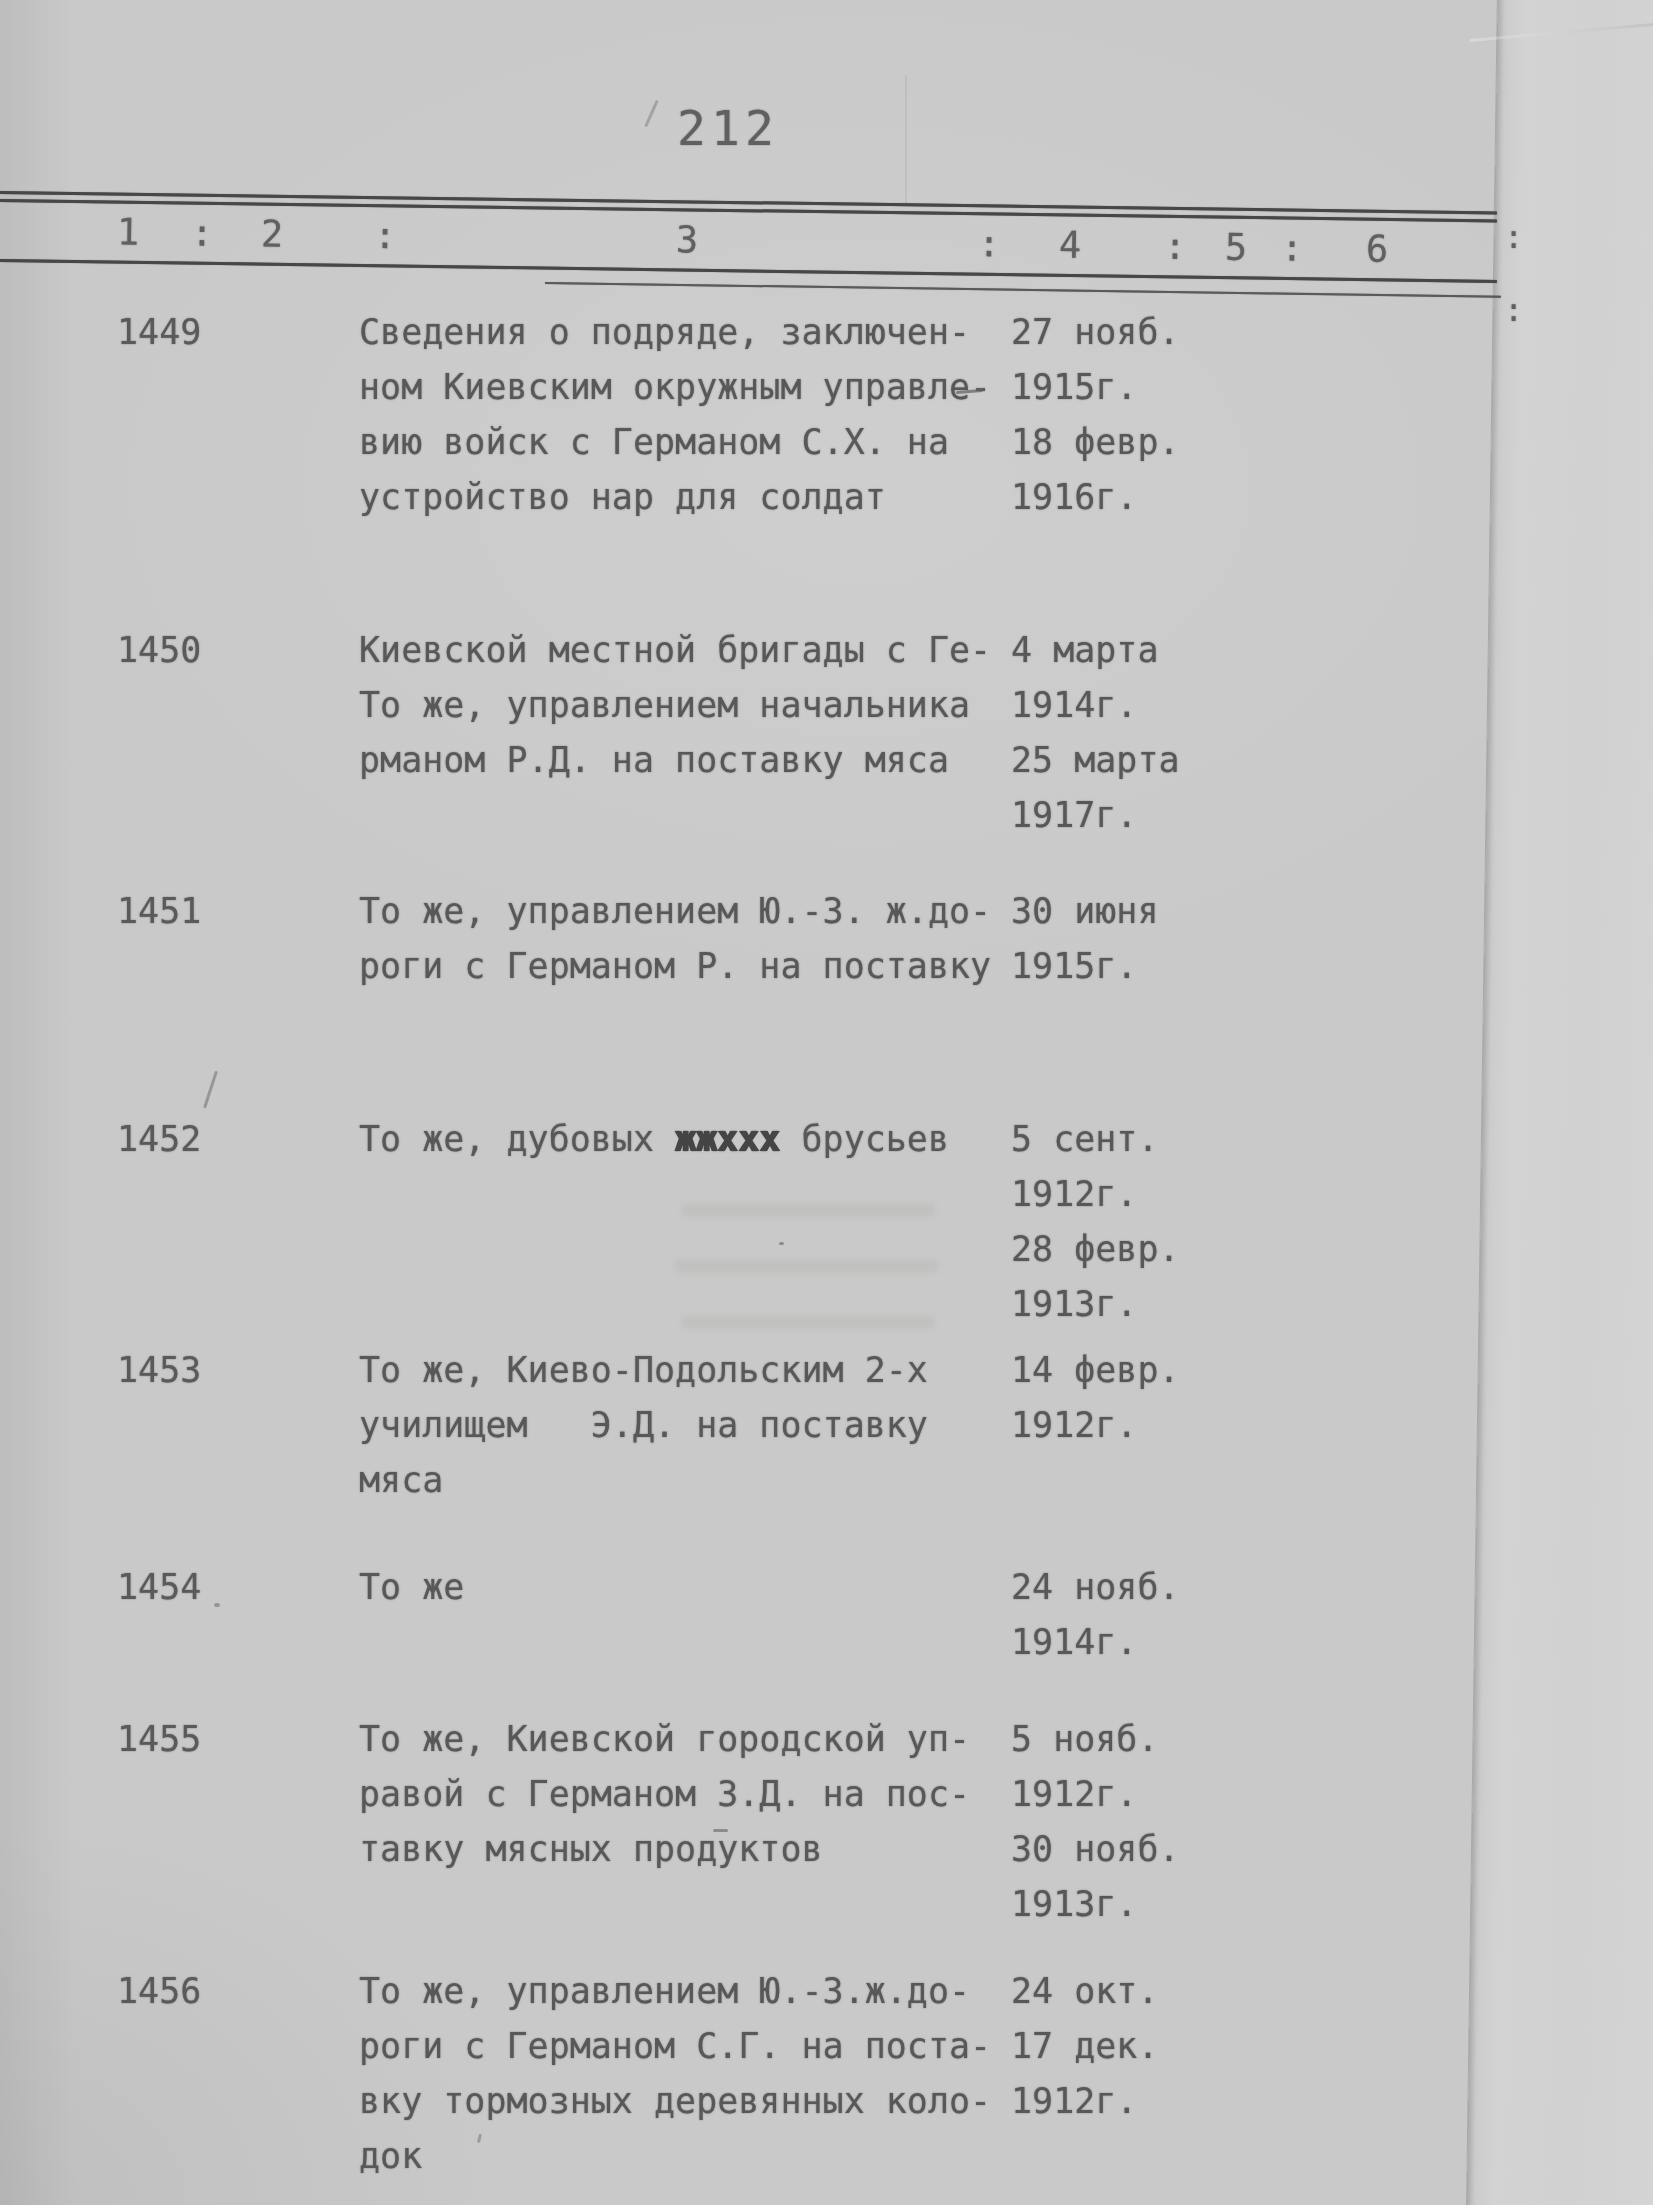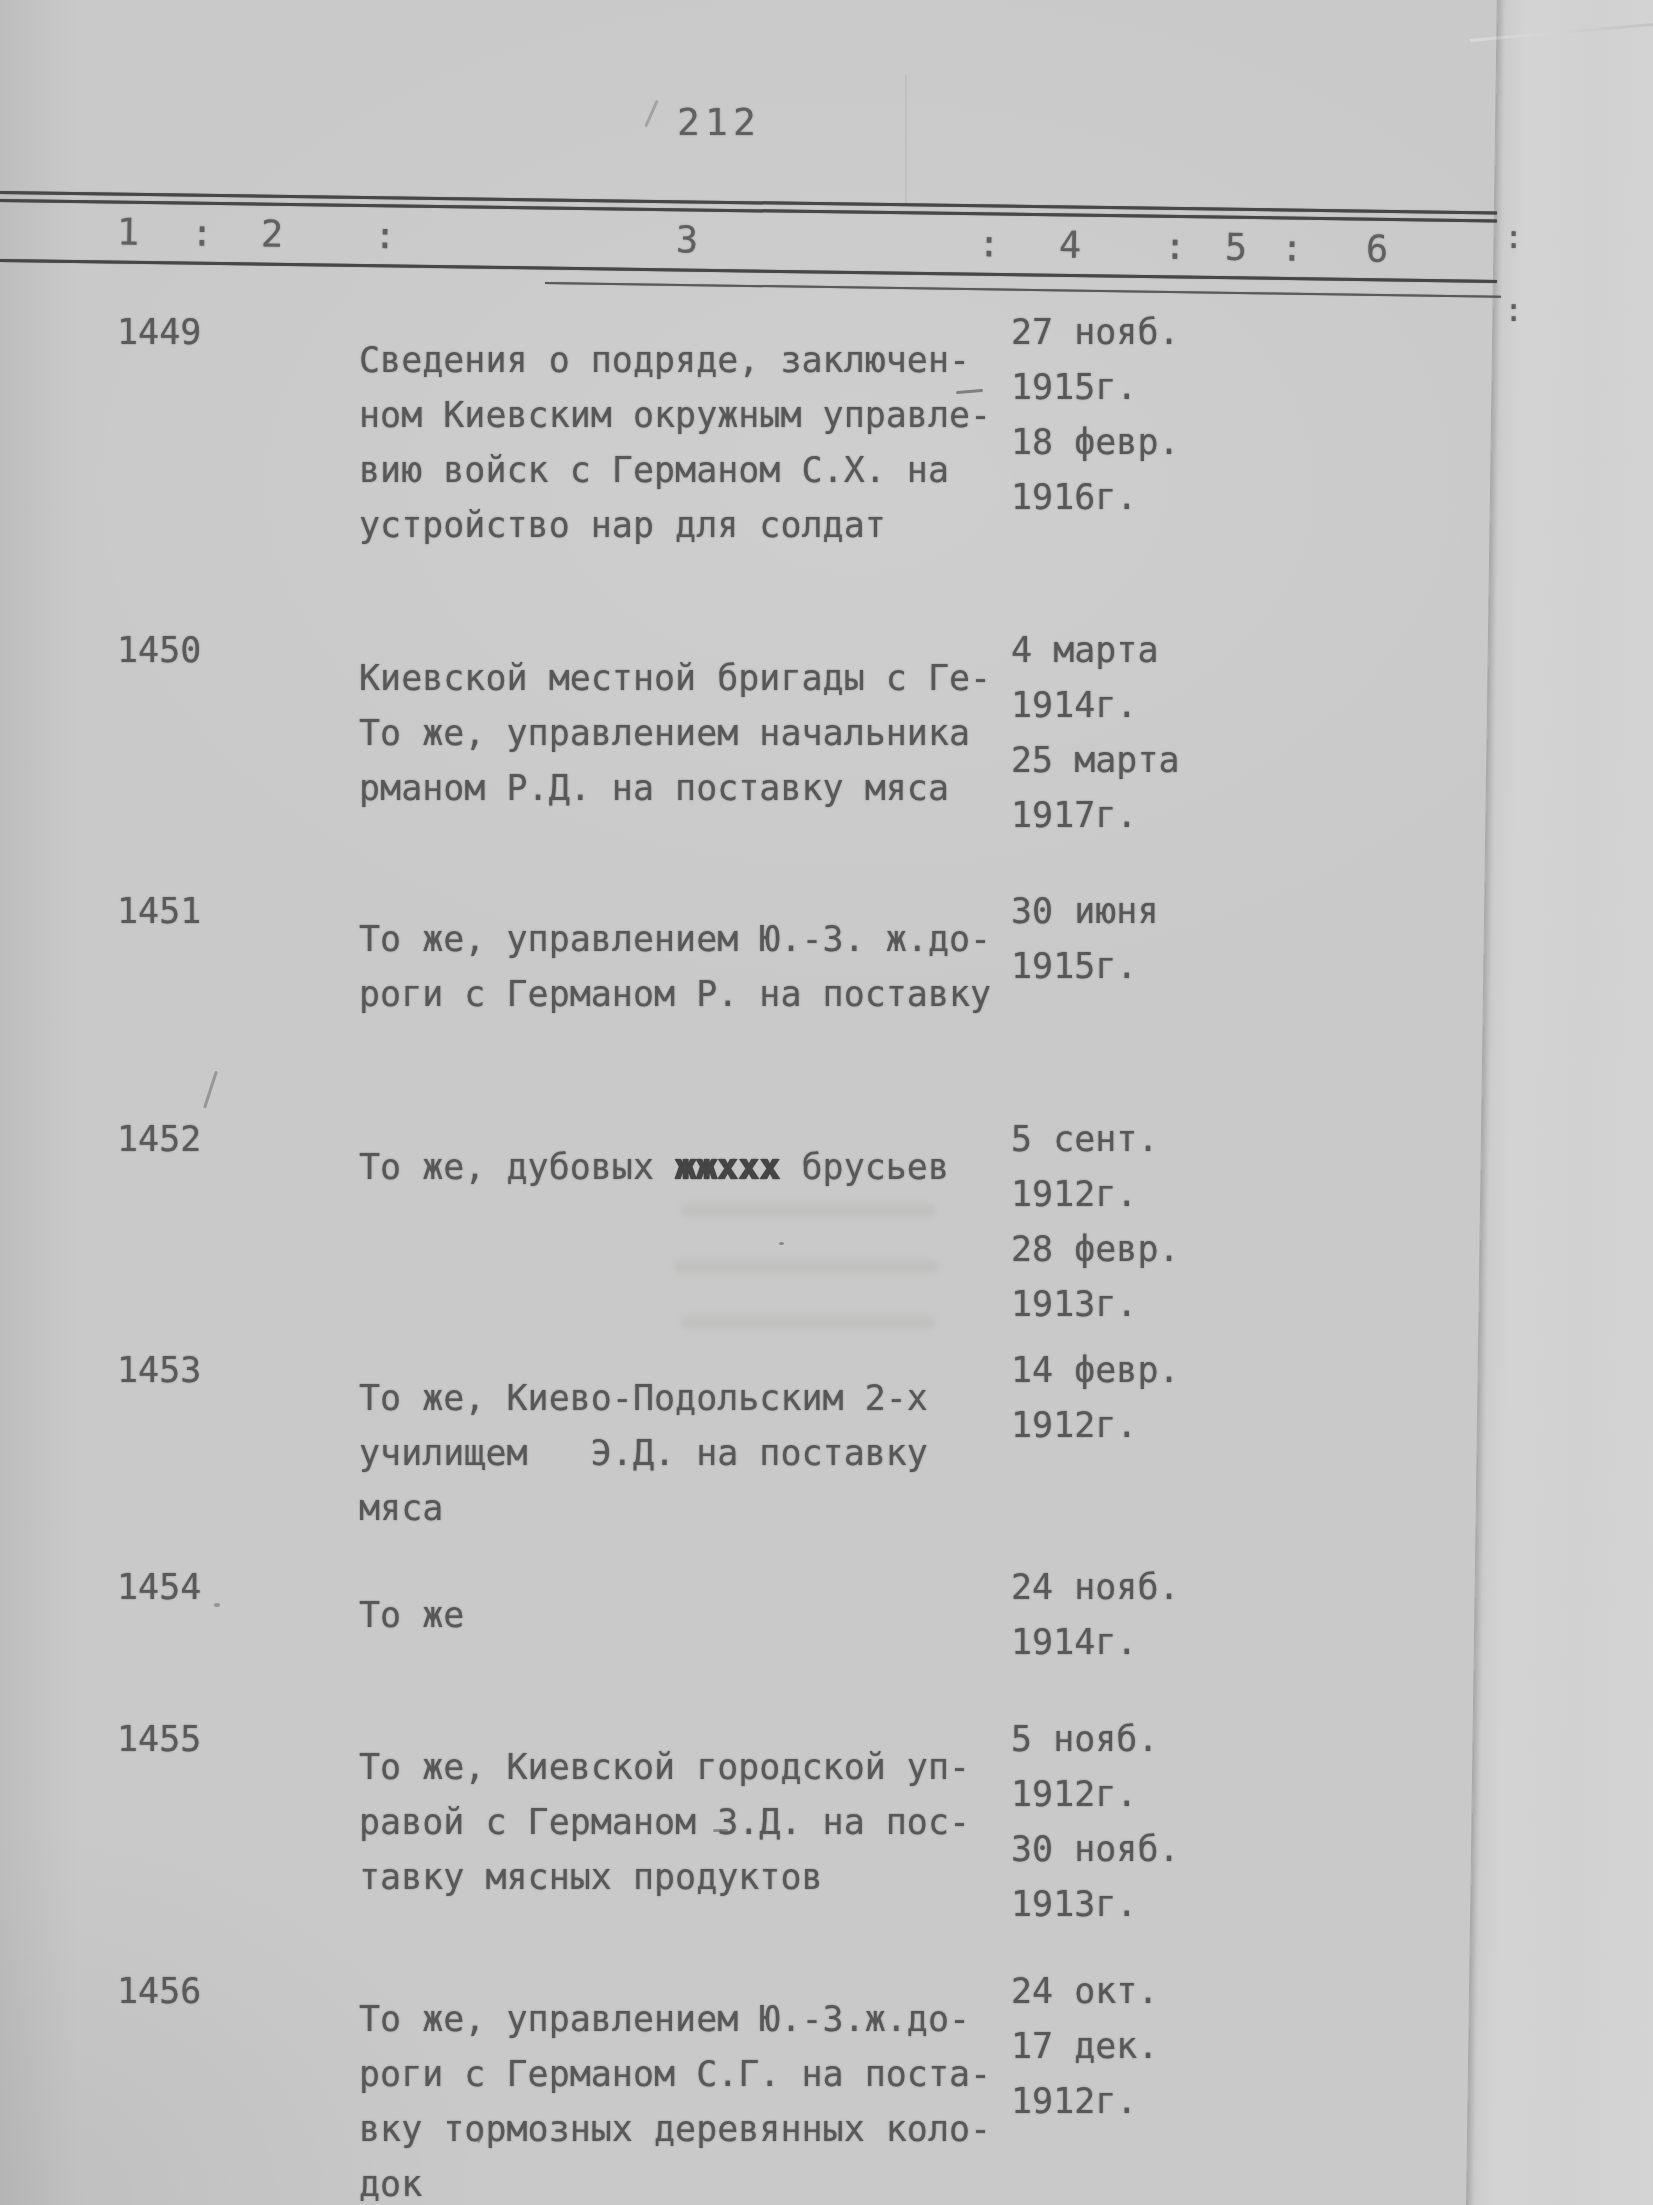--- a/index.html
+++ b/index.html
@@ -27,21 +27,21 @@
     position:absolute;left:1470px;top:39px;width:196px;height:2.6px;
     background:linear-gradient(90deg,rgba(255,255,255,0.30),rgba(120,120,120,0.18));
     transform:rotate(-5deg);transform-origin:left center;
   }
   .crease-minor{
     position:absolute;left:905px;top:75px;width:1.7px;height:128px;
     background:rgba(0,0,0,0.05);
   }
   .page-number{
     position:absolute;left:677px;top:100px;width:119px;
-    font-size:38px;letter-spacing:5.1px;color:#606060;
+    font-size:48px;letter-spacing:5.1px;color:#606060;
     text-shadow:0 0 1.7px rgba(86,86,86,0.65);
   }
   
   .rule{position:absolute;left:0;height:2.6px;background:#474747;box-shadow:0 0 0.9px rgba(70,70,70,0.8);transform-origin:left center;}
   .rule-top-a{top:191px;width:1497px;transform:rotate(0.78deg);}
   .rule-top-b{top:199px;width:1497px;transform:rotate(0.78deg);}
   .rule-bottom-a{top:259px;width:1497px;transform:rotate(0.80deg);}
   .rule-bottom-b{left:545px;top:282px;width:956px;transform:rotate(0.82deg);height:1.7px;opacity:0.85;}
   .header-row{
     position:absolute;left:0;top:209px;width:1497px;height:48px;
@@ -52,21 +52,21 @@
   .hc1{left:117px;} .hs1{left:191px;} .hc2{left:261px;} .hs2{left:374px;}
   .hc3{left:676px;} .hs3{left:978px;} .hc4{left:1059px;} .hs4{left:1164px;}
   .hc5{left:1225px;} .hs5{left:1281px;} .hc6{left:1366px;}
   .edge-colon{position:absolute;font-size:32px;color:#5f5f5f;text-shadow:0 0 1.7px rgba(90,90,90,0.6);}
   .edge-colon-top{left:1504px;top:218px;}
   .edge-colon-bottom{left:1504px;top:291px;}
   
   .entry{position:absolute;left:0;width:1499px;}
   .col-number{position:absolute;left:117px;top:0;font-size:35px;line-height:55px;
     text-shadow:0 0 1.7px rgba(84,84,84,0.7);white-space:pre;}
-  .col-desc{position:absolute;left:359px;top:0;width:635px;margin-top:28px;}
+  .col-desc{position:absolute;left:359px;top:0;width:635px;}
   .col-dates{position:absolute;left:994px;top:0;width:221px;margin-left:17px;}
   .line{font-size:35px;line-height:55px;white-space:pre;color:#585858;
     text-shadow:0 0 1.7px rgba(84,84,84,0.7);}
   .overstrike{font-weight:bold;color:#454545;
     text-shadow:0 0 1.7px #3c3c3c,0.9px 0 0 #4a4a4a,-0.9px 0 0 #4a4a4a;}
   
   .mark{position:absolute;}
   .pen-dash{left:956px;top:390px;width:27px;height:2.6px;background:rgba(100,100,100,0.75);transform:rotate(-5deg);border-radius:1.7px;}
   .pen-slash{left:209px;top:1070px;width:2.6px;height:39px;background:rgba(110,110,110,0.55);transform:rotate(18deg);border-radius:1.7px;}
   .pen-dot{left:214px;top:1603px;width:6px;height:4.3px;background:rgba(100,100,100,0.5);border-radius:50%;}

